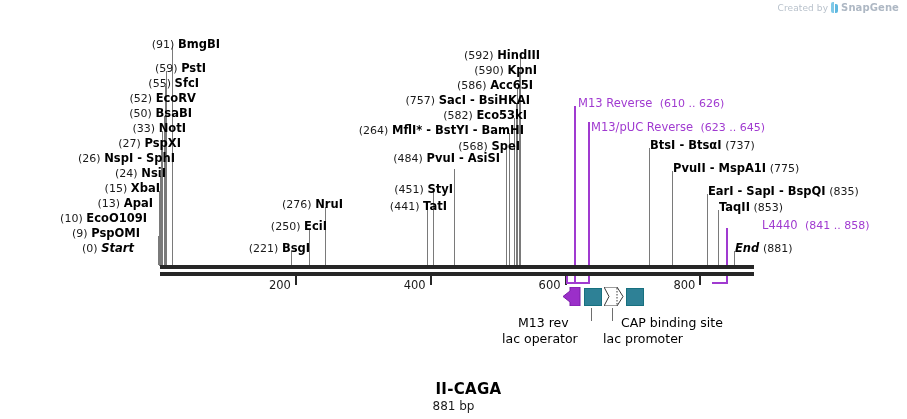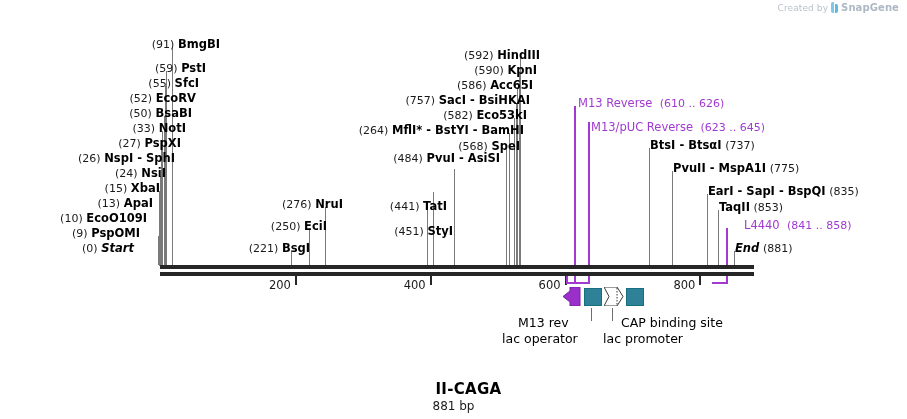--- a/index.html
+++ b/index.html
@@ -162,39 +162,39 @@
       <div class="lbl right" style="left: 166px; top: 165px;"><span class="pos">(24)</span> <span class="nm">NsiI</span></div>
       <div class="lbl right" style="left: 160px; top: 180px;"><span class="pos">(15)</span> <span class="nm">XbaI</span></div>
       <div class="lbl right" style="left: 153px; top: 195px;"><span class="pos">(13)</span> <span class="nm">ApaI</span></div>
       <div class="lbl right" style="left: 147px; top: 210px;"><span class="pos">(10)</span> <span class="nm">EcoO109I</span></div>
       <div class="lbl right" style="left: 140px; top: 225px;"><span class="pos">(9)</span> <span class="nm">PspOMI</span></div>
       <div class="lbl ital right" style="left: 134px; top: 240px;"><span class="pos">(0)</span> <span class="nm">Start</span></div>
       <div class="lbl right" style="left: 310px; top: 240px;"><span class="pos">(221)</span> <span class="nm">BsgI</span></div>
       <div class="lbl right" style="left: 327px; top: 218px;"><span class="pos">(250)</span> <span class="nm">EciI</span></div>
       <div class="lbl right" style="left: 343px; top: 196px;"><span class="pos">(276)</span> <span class="nm">NruI</span></div>
       <div class="lbl right" style="left: 447px; top: 198px;"><span class="pos">(441)</span> <span class="nm">TatI</span></div>
-      <div class="lbl right" style="left: 453px; top: 181px; margin-top: 42px;"><span class="pos">(451)</span> <span class="nm">StyI</span></div>
+      <div class="lbl right" style="left: 453px; top: 181px;"><span class="pos">(451)</span> <span class="nm">StyI</span></div>
       <div class="lbl right" style="left: 500px; top: 150px;"><span class="pos">(484)</span> <span class="nm">PvuI - AsiSI</span></div>
       <div class="lbl right" style="left: 520px; top: 138px;"><span class="pos">(568)</span> <span class="nm">SpeI</span></div>
       <div class="lbl right" style="left: 524px; top: 122px;"><span class="pos">(264)</span> <span class="nm">MflI* - BstYI - BamHI</span></div>
       <div class="lbl right" style="left: 527px; top: 107px;"><span class="pos">(582)</span> <span class="nm">Eco53kI</span></div>
       <div class="lbl right" style="left: 530px; top: 92px;"><span class="pos">(757)</span> <span class="nm">SacI - BsiHKAI</span></div>
       <div class="lbl right" style="left: 533px; top: 77px;"><span class="pos">(586)</span> <span class="nm">Acc65I</span></div>
       <div class="lbl right" style="left: 537px; top: 62px;"><span class="pos">(590)</span> <span class="nm">KpnI</span></div>
       <div class="lbl right" style="left: 540px; top: 47px;"><span class="pos">(592)</span> <span class="nm">HindIII</span></div>
       <div class="lbl" style="left: 650px; top: 137px;"><span class="nm">BtsI - BtsαI</span> <span class="pos">(737)</span></div>
       <div class="lbl" style="left: 673px; top: 160px;"><span class="nm">PvuII - MspA1I</span> <span class="pos">(775)</span></div>
       <div class="lbl" style="left: 708px; top: 183px;"><span class="nm">EarI - SapI - BspQI</span> <span class="pos">(835)</span></div>
       <div class="lbl" style="left: 719px; top: 199px;"><span class="nm">TaqII</span> <span class="pos">(853)</span></div>
       <div class="lbl ital" style="left: 735px; top: 240px;"><span class="nm">End</span> <span class="pos">(881)</span></div>
     </div>
   <div id="primers">
       <div class="lbl purple" style="left: 578px; top: 95px;"><span class="nm">M13 Reverse</span>&nbsp;&nbsp;<span class="pos">(610 .. 626)</span></div>
       <div class="lbl purple" style="left: 591px; top: 111px; margin-top: 8px;"><span class="nm">M13/pUC Reverse</span>&nbsp;&nbsp;<span class="pos">(623 .. 645)</span></div>
-      <div class="lbl purple" style="left: 744px; top: 217px;"><span class="nm">L4440</span>&nbsp;&nbsp;<span class="pos">(841 .. 858)</span></div>
+      <div class="lbl purple" style="left: 762px; top: 217px;"><span class="nm">L4440</span>&nbsp;&nbsp;<span class="pos">(841 .. 858)</span></div>
     </div>
 
   <div class="axis-top" style="left:160px;top:265px;width:594px;height:4px;"></div>
   <div class="axis-top" style="left:160px;top:272px;width:594px;height:4px;"></div>
   <div id="ruler">
       <div class="rtick" style="left: 294.847px; top: 276px; height: 9px;"></div>
       <div class="ticklabel" style="left: 290.847px; top: 278px; transform: translateX(-100%);">200</div>
       <div class="rtick" style="left: 429.694px; top: 276px; height: 9px;"></div>
       <div class="ticklabel" style="left: 425.694px; top: 278px; transform: translateX(-100%);">400</div>
       <div class="rtick" style="left: 564.54px; top: 276px; height: 9px;"></div>

